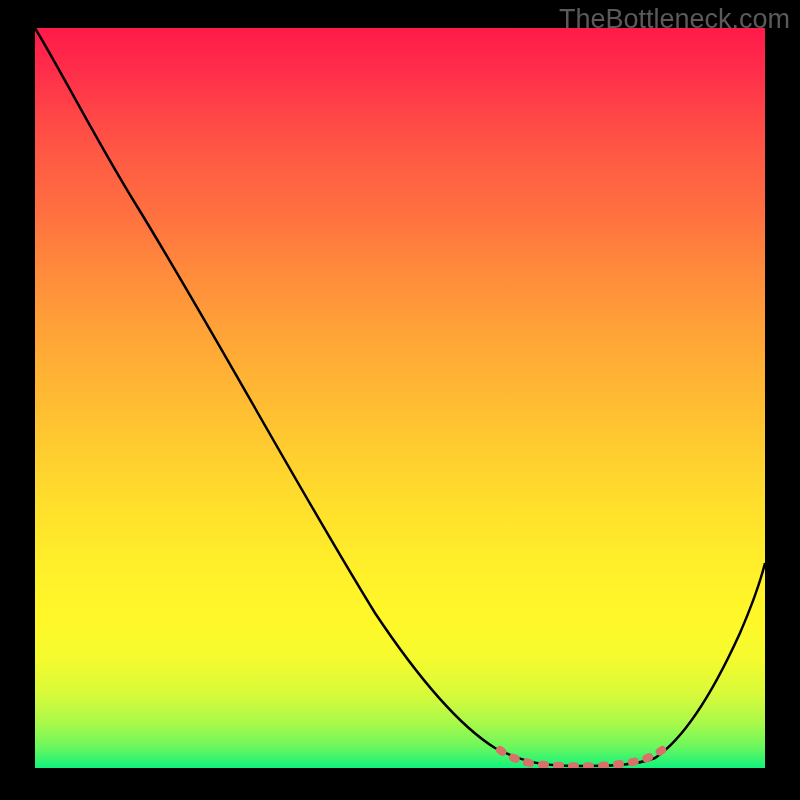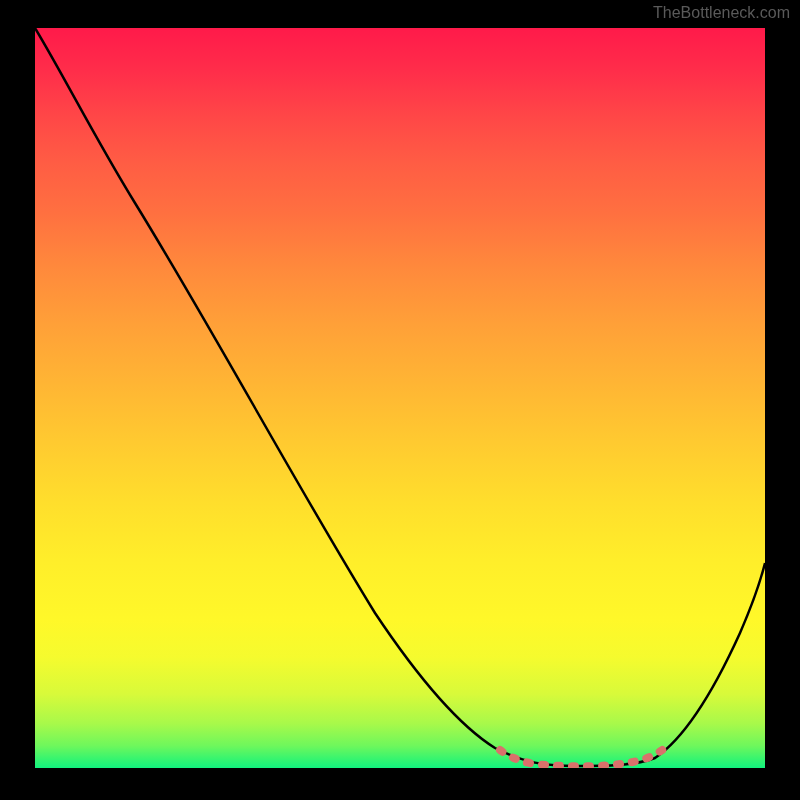--- a/index.html
+++ b/index.html
@@ -8,21 +8,21 @@
     height: 800px;
     background: #000;
     position: relative;
     font-family: Arial, sans-serif;
   }
   .watermark {
     position: absolute;
     top: 4px;
     right: 10px;
     color: #5a5a5a;
-    font-size: 16px;
+    font-size: 27px;
     font-weight: 500;
     z-index: 10;
   }
   .plot-area {
     position: absolute;
     left: 35px;
     top: 28px;
     width: 730px;
     height: 740px;
     background: linear-gradient(to bottom,

